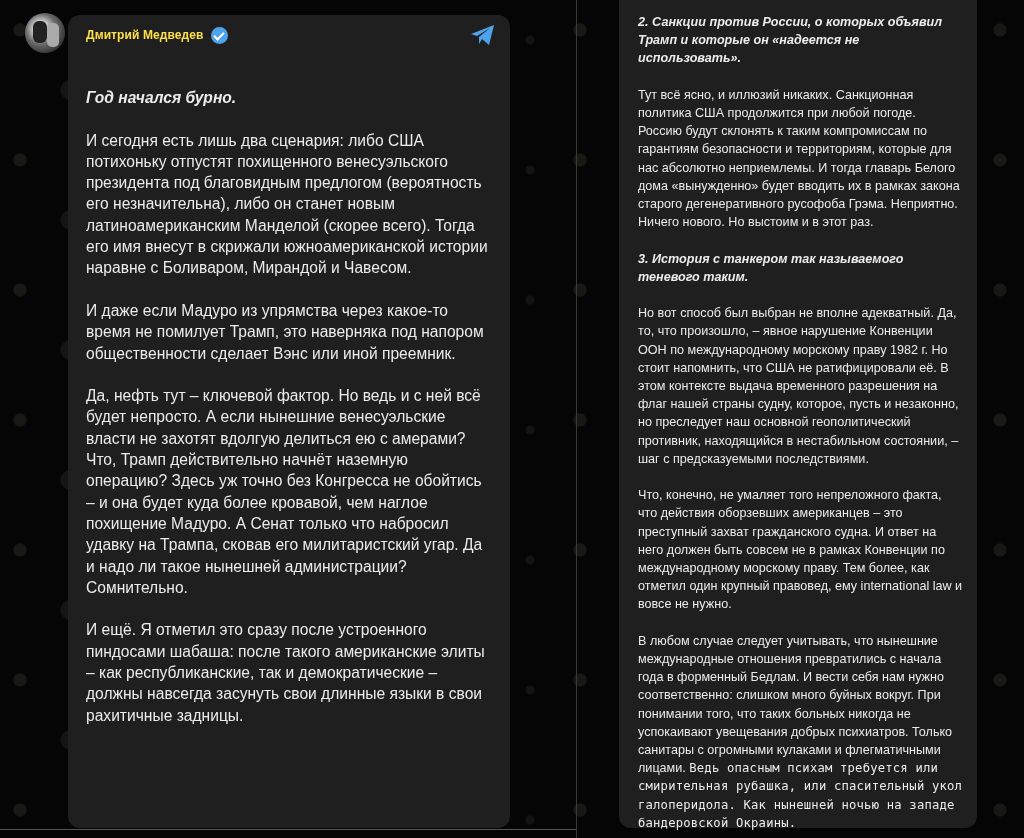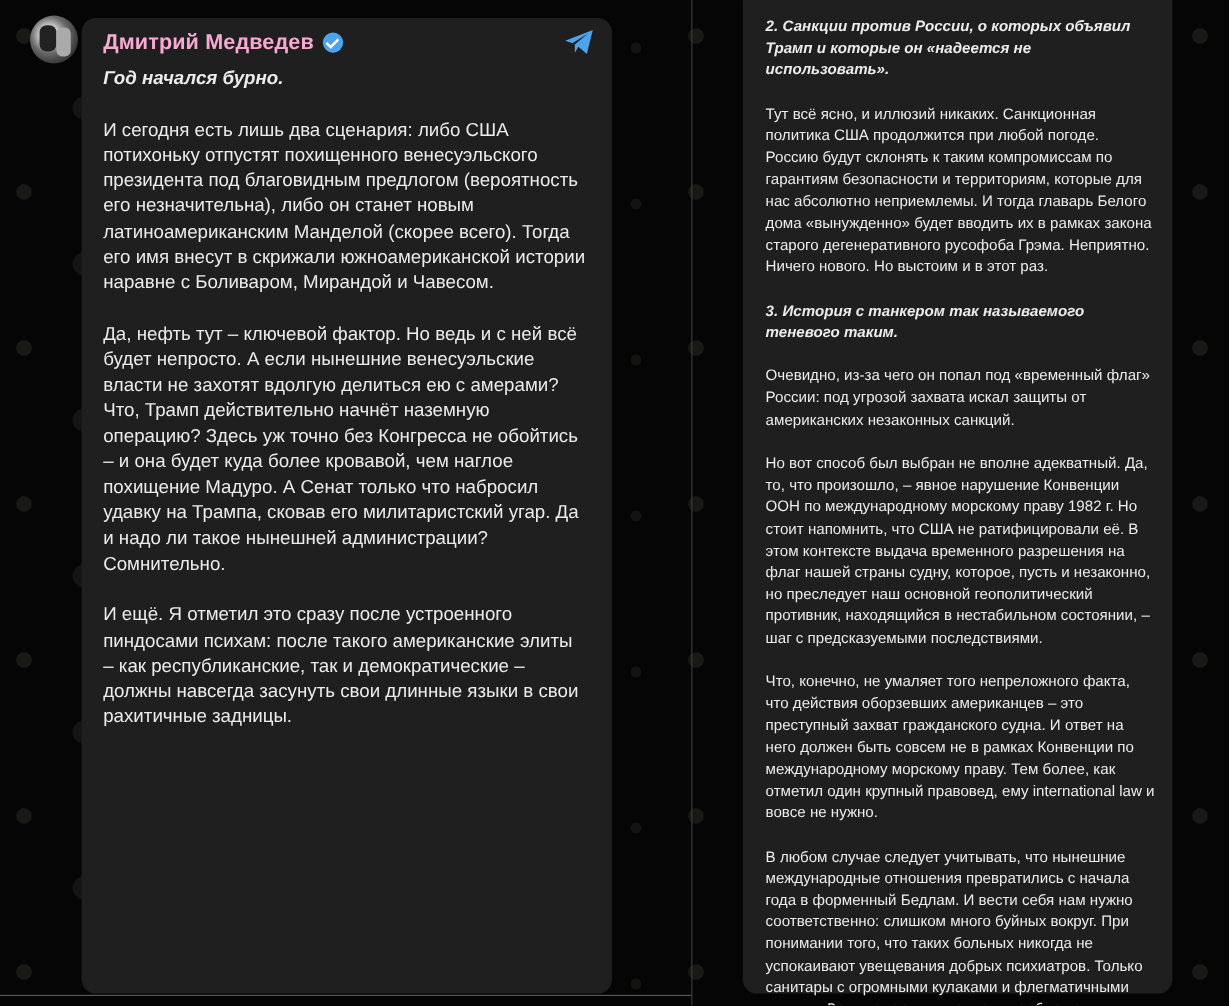--- a/index.html
+++ b/index.html
@@ -32,32 +32,32 @@
   .avatar .face2 { position: absolute; left: 22px; top: 10px; width: 12px; height: 24px; background: #aaa; border-radius: 5px; }
 
   .bubble {
     position: absolute; background: #1f1f1f; border-radius: 12px;
     color: #ececec;
   }
   .bubble-left { left: 68px; top: 15px; width: 442px; height: 813px; padding: 0 22px 0 18px; box-sizing: border-box; }
   .bubble-right { left: 42px; top: -10px; width: 358px; height: 838px; padding: 0 14px 0 19px; box-sizing: border-box; }
 
   .header-row { display: flex; align-items: center; height: 40px; margin-top: 0; }
-  .channel-name { color: #f9a8d4; font-size: 18px; font-weight: 600; letter-spacing: 0.1px; }
+  .channel-name { color: #fde047; font-size: 12px; font-weight: 600; letter-spacing: 0.1px; }
   .verified-badge {
     display: inline-block; width: 17px; height: 17px; border-radius: 50%; background: #4ea4ec;
     margin-left: 7px; position: relative;
   }
   .verified-badge::after {
     content: ""; position: absolute; left: 5px; top: 3px; width: 4px; height: 8px;
     border: solid #fff; border-width: 0 2px 2px 0; transform: rotate(45deg);
   }
   .telegram-icon { position: absolute; right: 14px; top: 8px; width: 26px; height: 24px; }
 
-  .left-text { font-size: 15.6px; line-height: 21.3px; }
+  .left-text { font-size: 15.6px; line-height: 21.3px; margin-top: 32px; }
   .left-text p { margin: 0 0 21.3px 0; }
   .right-text { font-size: 12.6px; line-height: 18.2px; margin-top: 23px; }
   .right-text p { margin: 0 0 18.2px 0; }
   .bi { font-weight: bold; font-style: italic; }
   .mono { font-family: "DejaVu Sans Mono", monospace; font-size: 12.2px; letter-spacing: 0.2px; }
 </style>
 </head>
 <body>
 
 <div class="bg-pattern"></div>
@@ -73,36 +73,36 @@
       <span class="channel-name">Дмитрий Медведев</span>
       <span class="verified-badge"></span>
     </div>
     <svg class="telegram-icon" viewBox="0 0 26 24">
       <path d="M1 11 L24 2 L19 22 L12 16 L9 21 L9 14 L20 5 L7 13 Z" fill="#4ea4ec"></path>
     </svg>
 
     <div class="left-text">
       <p class="bi">Год начался бурно.</p>
       <p>И сегодня есть лишь два сценария: либо США потихоньку отпустят похищенного венесуэльского президента под благовидным предлогом (вероятность его незначительна), либо он станет новым латиноамериканским Манделой (скорее всего). Тогда его имя внесут в скрижали южноамериканской истории наравне с Боливаром, Мирандой и Чавесом.</p>
+      <p>И даже если Мадуро из упрямства через какое-то время не помилует Трамп, это наверняка под напором общественности сделает Вэнс или иной преемник.</p>
       <p>Да, нефть тут – ключевой фактор. Но ведь и с ней всё будет непросто. А если нынешние венесуэльские власти не захотят вдолгую делиться ею с амерами? Что, Трамп действительно начнёт наземную операцию? Здесь уж точно без Конгресса не обойтись – и она будет куда более кровавой, чем наглое похищение Мадуро. А Сенат только что набросил удавку на Трампа, сковав его милитаристский угар. Да и надо ли такое нынешней администрации? Сомнительно.</p>
-      <p>И ещё. Я отметил это сразу после устроенного пиндосами психам: после такого американские элиты – как республиканские, так и демократические – должны навсегда засунуть свои длинные языки в свои рахитичные задницы.</p>
+      <p>И ещё. Я отметил это сразу после устроенного пиндосами шабаша: после такого американские элиты – как республиканские, так и демократические – должны навсегда засунуть свои длинные языки в свои рахитичные задницы.</p>
 
     </div>
   </div>
   <div class="bottom-line"></div>
 </div>
 
 <div class="panel-divider"></div>
 
 <div class="panel panel-right">
   <div class="bubble bubble-right">
     <div class="right-text">
       <p><span class="bi">2. </span><span class="bi">Санкции против России, о которых объявил Трамп и которые он «надеется не использовать».</span></p>
       <p>Тут всё ясно, и иллюзий никаких. Санкционная политика США продолжится при любой погоде. Россию будут склонять к таким компромиссам по гарантиям безопасности и территориям, которые для нас абсолютно неприемлемы. И тогда главарь Белого дома «вынужденно» будет вводить их в рамках закона старого дегенеративного русофоба Грэма. Неприятно. Ничего нового. Но выстоим и в этот раз.</p>
       <p><span class="bi">3. </span><span class="bi">История с танкером так называемого теневого таким.</span></p>
-      <p>Очевидно, из-за чего он попал под «временный флаг» России: под угрозой захвата искал защиты от американских незаконных санкций.</p>
       <p>Но вот способ был выбран не вполне адекватный. Да, то, что произошло, – явное нарушение Конвенции ООН по международному морскому праву 1982 г. Но стоит напомнить, что США не ратифицировали её. В этом контексте выдача временного разрешения на флаг нашей страны судну, которое, пусть и незаконно, но преследует наш основной геополитический противник, находящийся в нестабильном состоянии, – шаг с предсказуемыми последствиями.</p>
       <p>Что, конечно, не умаляет того непреложного факта, что действия оборзевших американцев – это преступный захват гражданского судна. И ответ на него должен быть совсем не в рамках Конвенции по международному морскому праву. Тем более, как отметил один крупный правовед, ему international law и вовсе не нужно.</p>
       <p><span>В любом случае следует учитывать, что нынешние международные отношения превратились с начала года в форменный Бедлам. И вести себя нам нужно соответственно: слишком много буйных вокруг. При понимании того, что таких больных никогда не успокаивают увещевания добрых психиатров. Только санитары с огромными кулаками и флегматичными лицами. </span><span class="mono">Ведь опасным психам требуется или смирительная рубашка, или спасительный укол галоперидола. Как нынешней ночью на западе бандеровской Окраины.</span></p>
     </div>
 
   </div>
 </div>
 
 </body></html>

